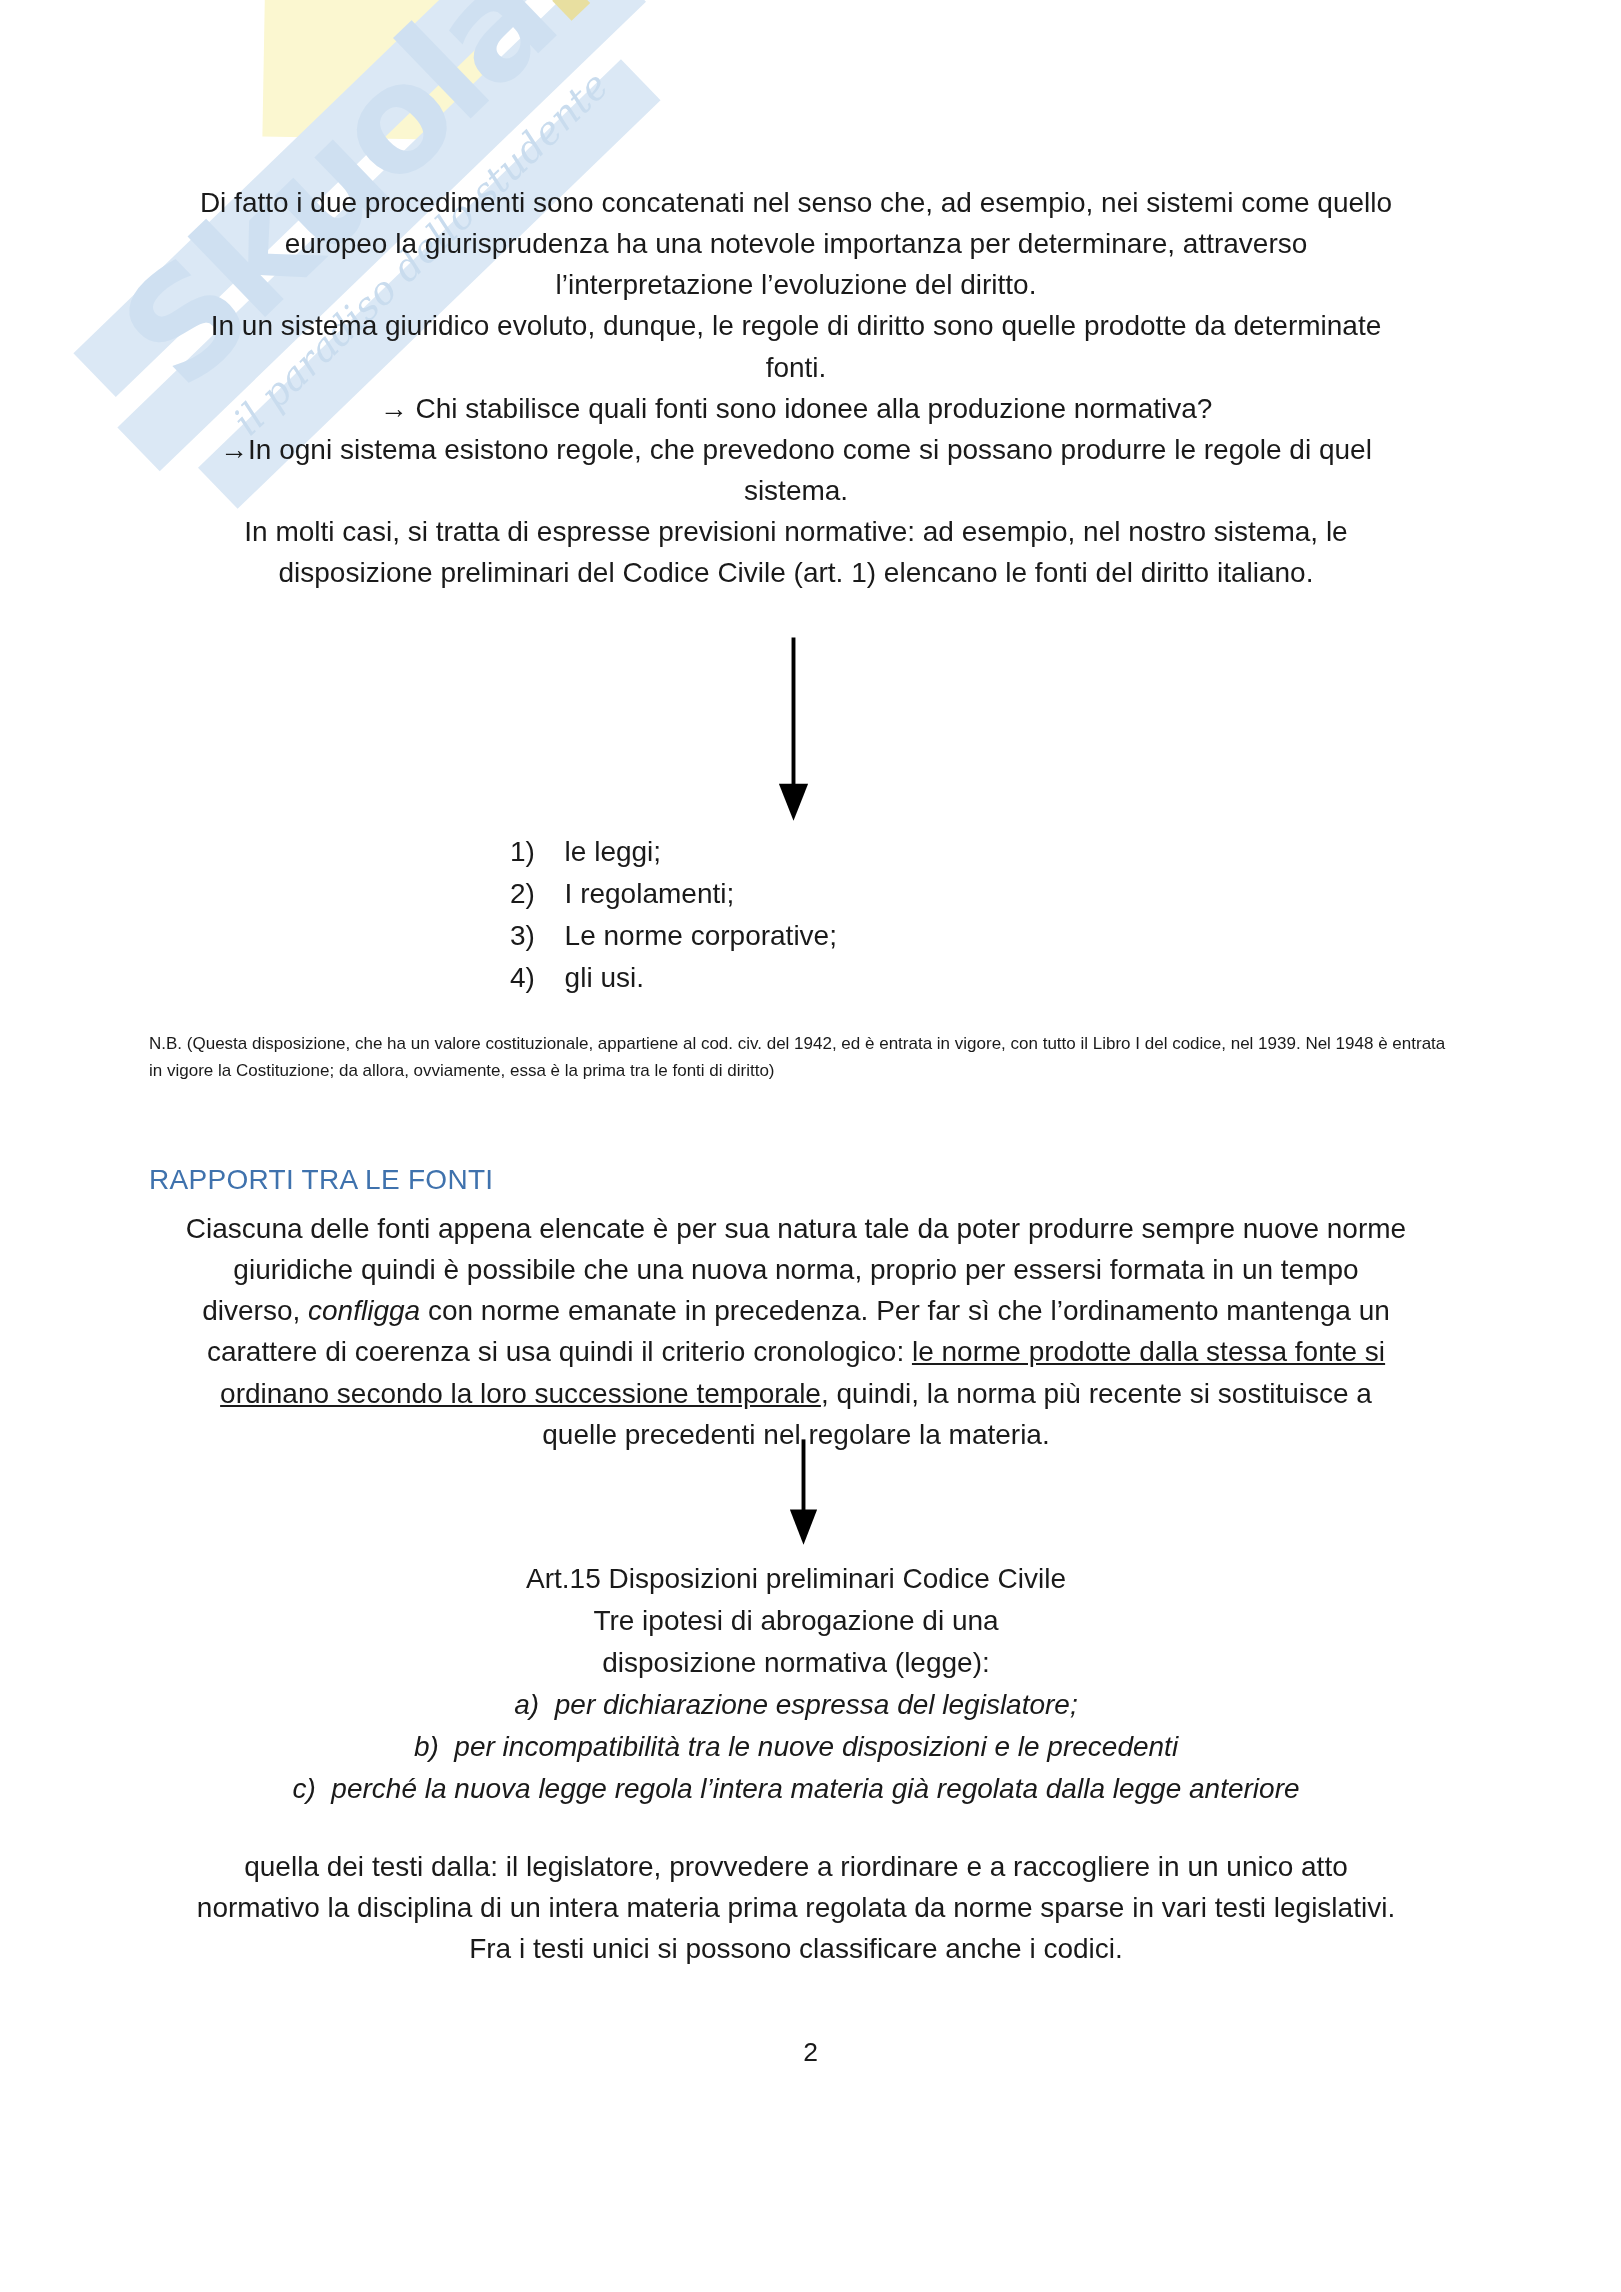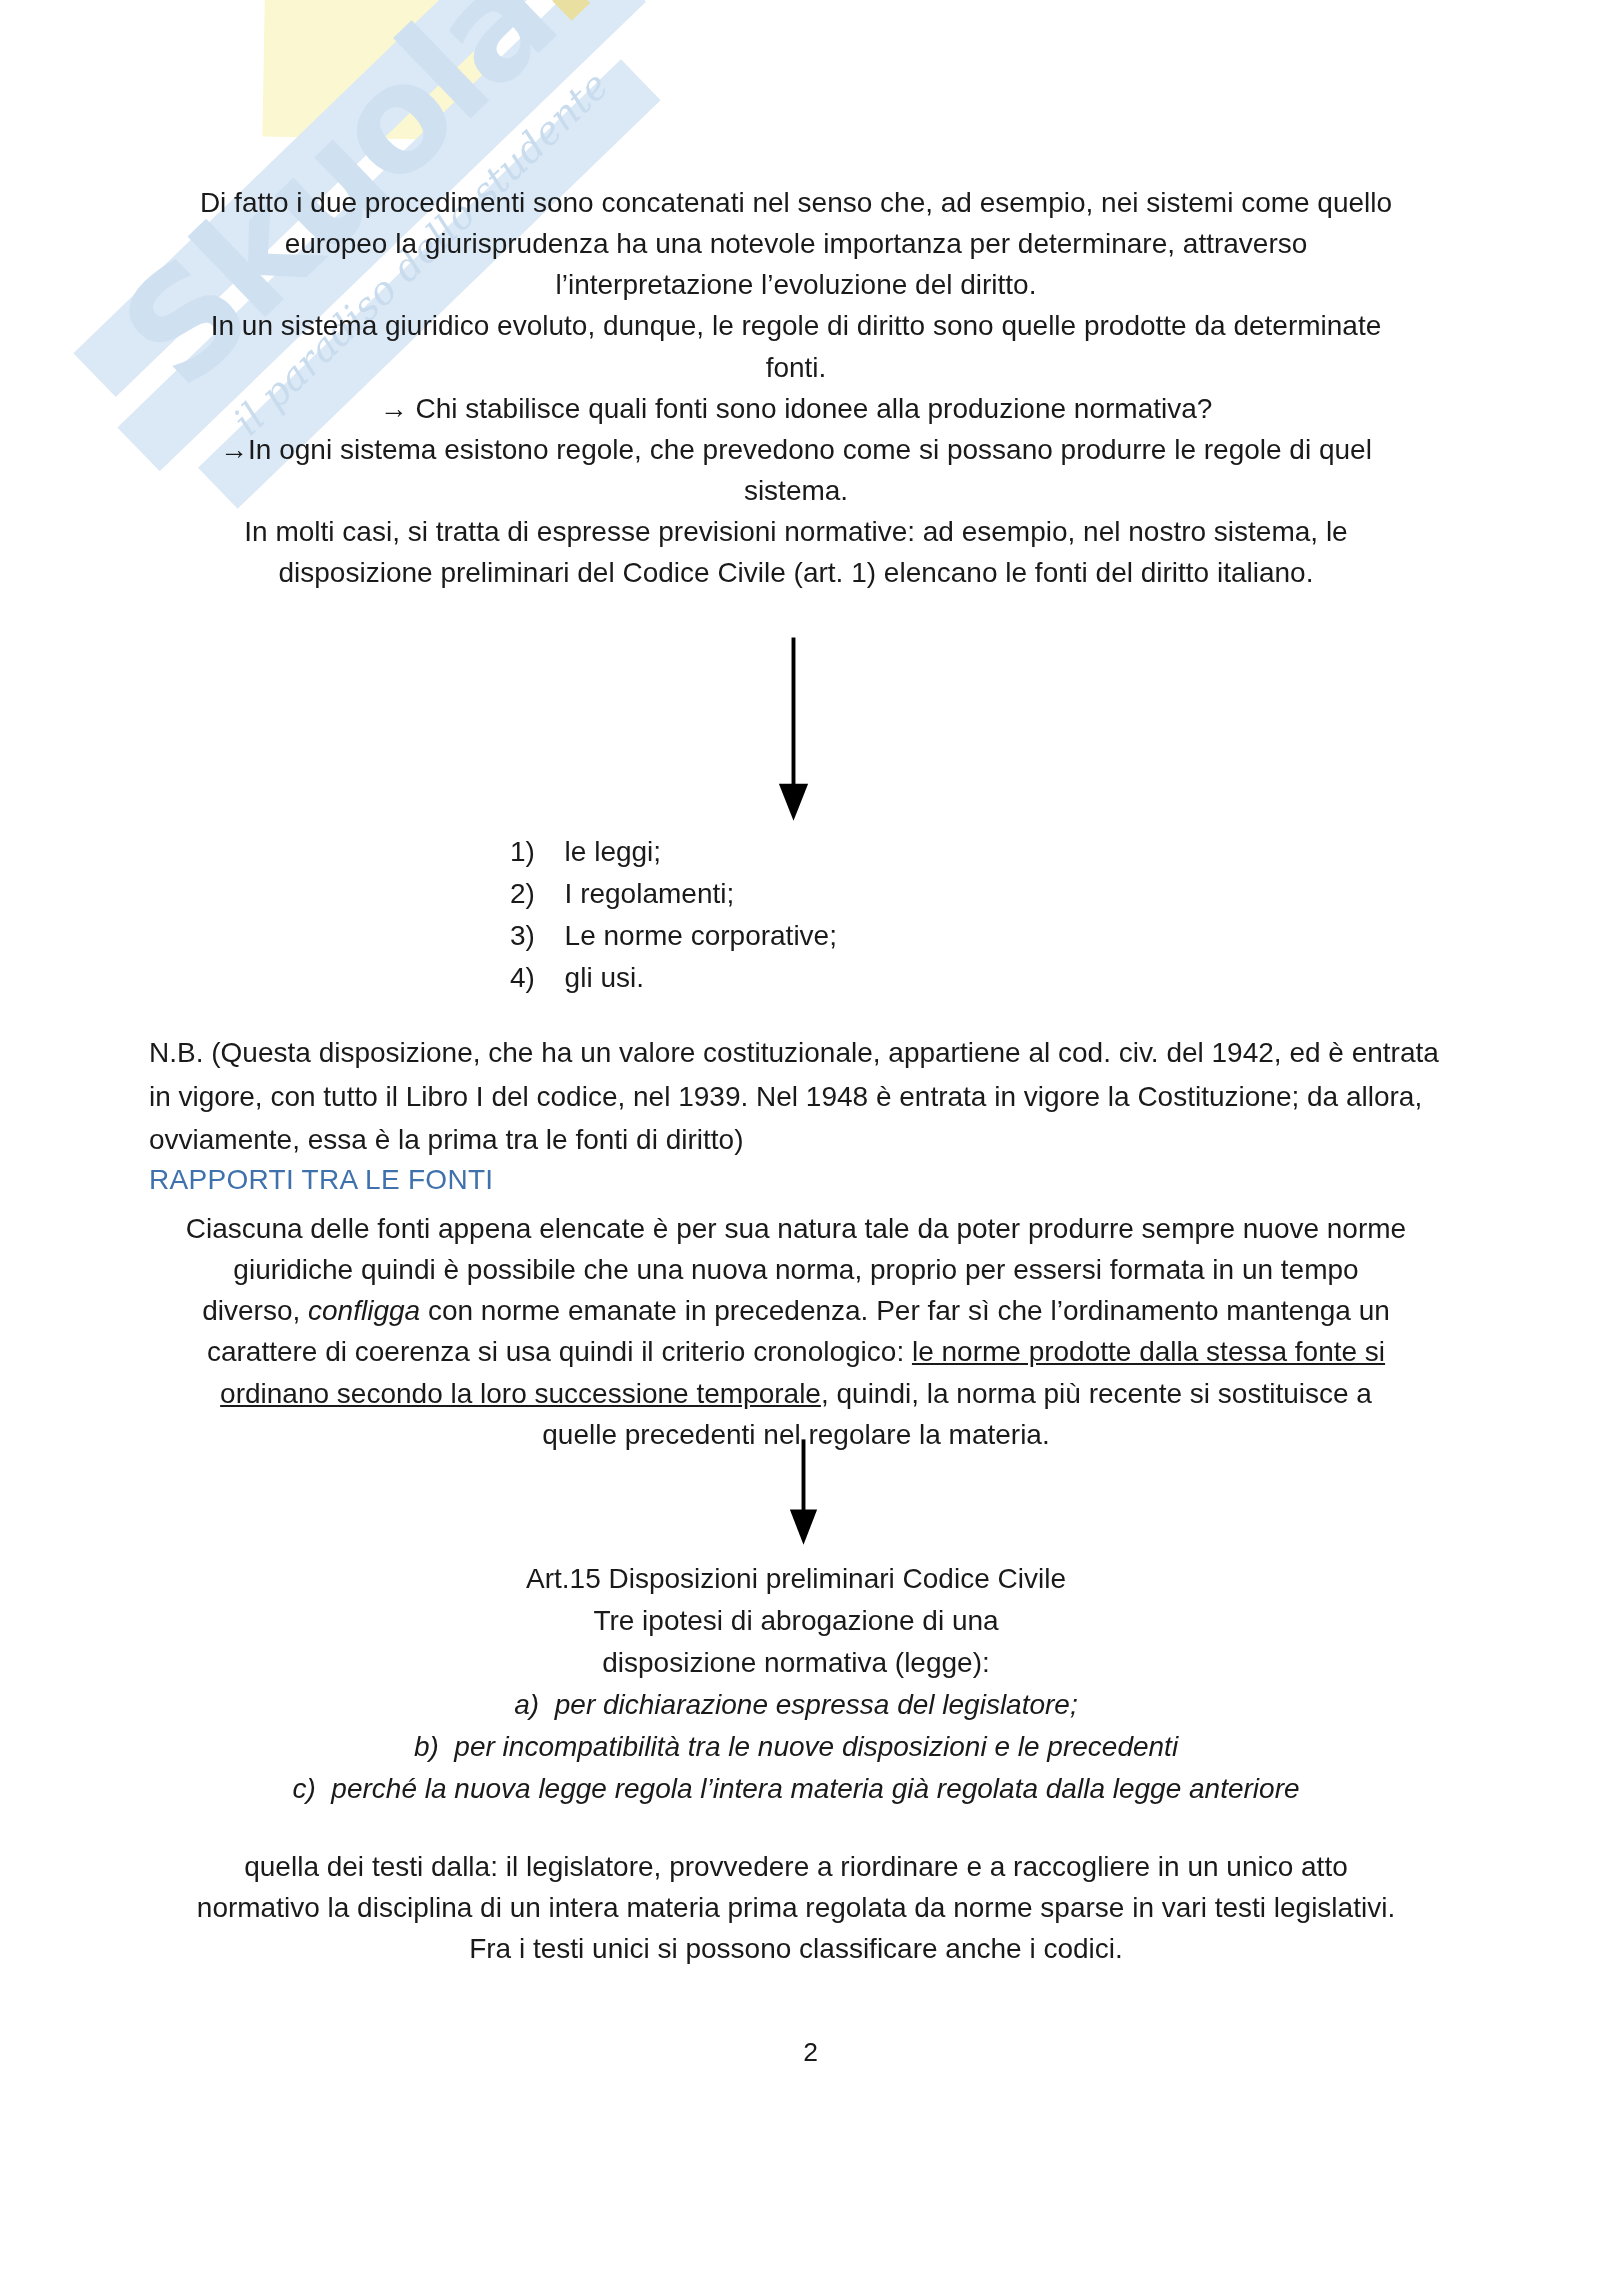--- a/index.html
+++ b/index.html
@@ -115,21 +115,21 @@
     display: flex;
     gap: 21.6px;
   }
   .num-list .marker { width: 33px; flex: 0 0 33px; }
 
   
   .nb-block {
     position: absolute;
     left: 149px;
     width: 1304px;
-    font-size: 28px;
+    font-size: 17px;
     line-height: 1.56;
     color: #1a1a1a;
   }
 
   
   .section-heading {
     position: absolute;
     left: 149px;
     font-size: 28px;
     color: #3f72ad;

